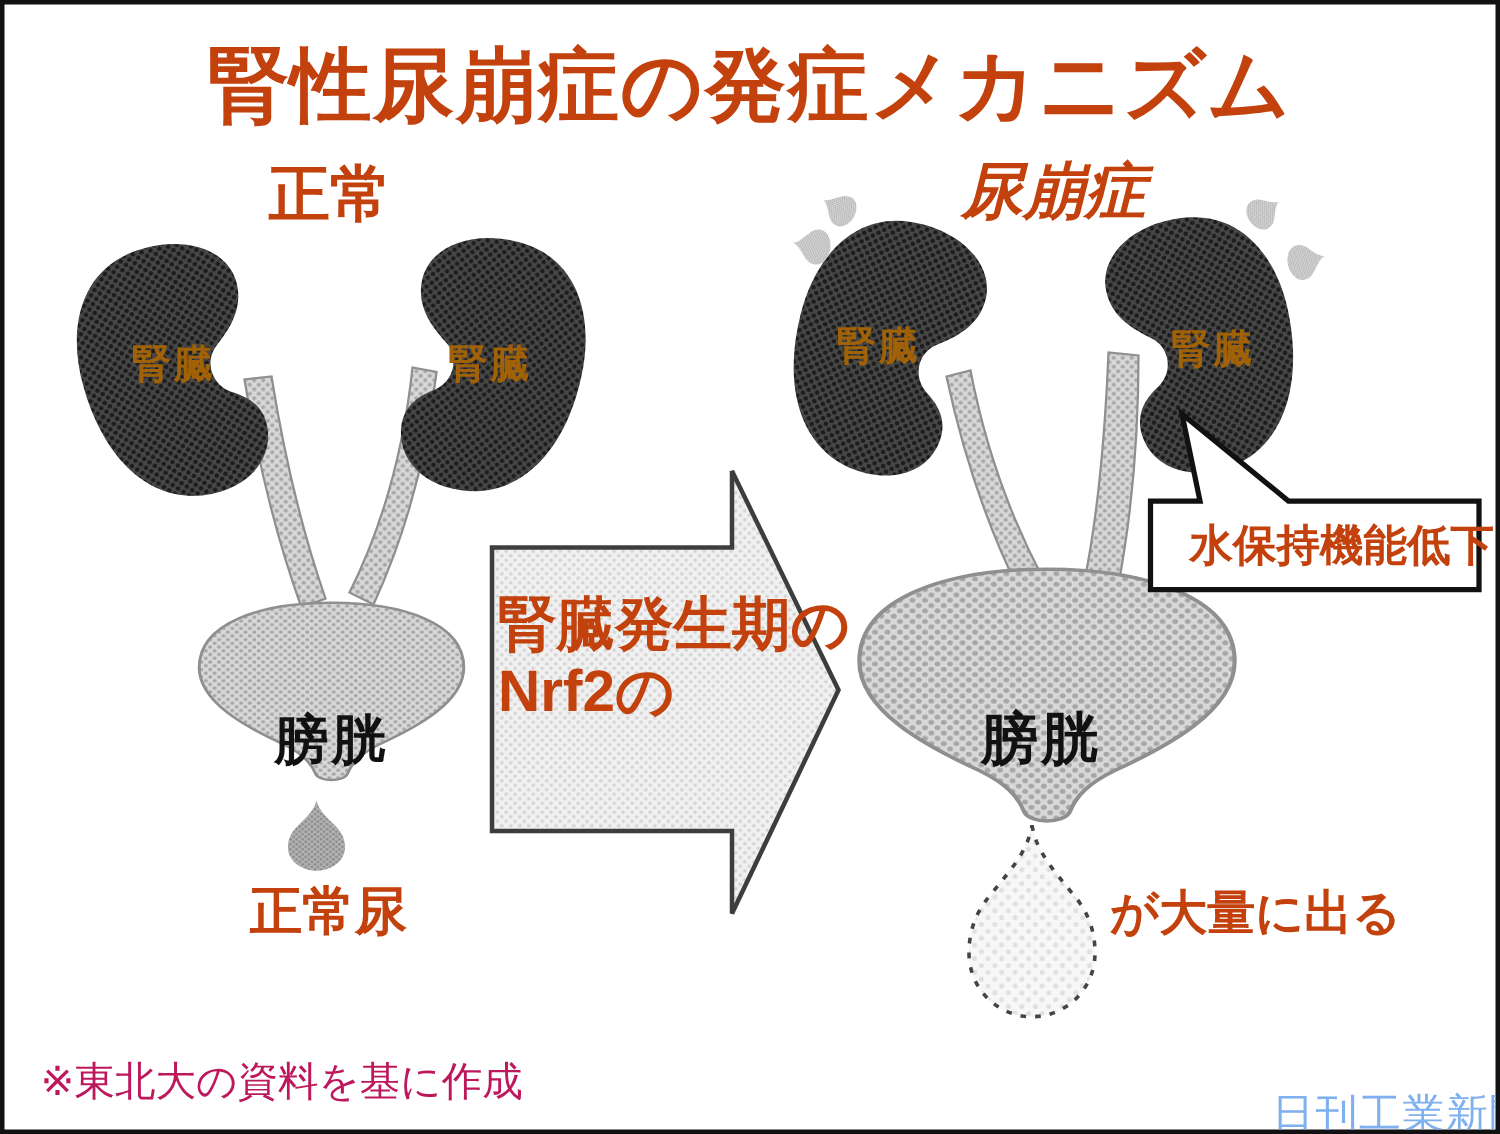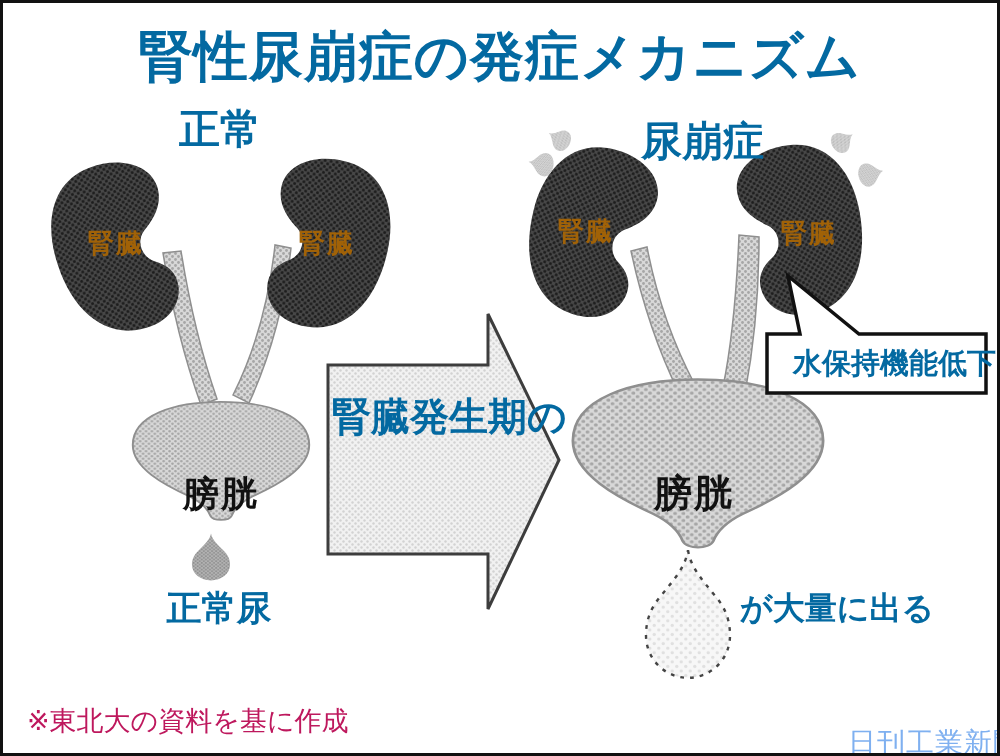--- a/index.html
+++ b/index.html
@@ -6,29 +6,29 @@
   .page{
     position:relative;
     width:1000px;height:756px;
     box-sizing:border-box;
     background:#ffffff;
     border:3px solid #111;
     overflow:hidden;
     font-family:"Liberation Sans","DejaVu Sans",sans-serif;
   }
   .page svg{position:absolute;left:0;top:0;}
-  .txt{position:absolute;white-space:nowrap;color:#0369a1;}
+  .txt{position:absolute;white-space:nowrap;color:#c2410c;}
   .title{
     left:0;top:18px;width:100%;
     text-align:center;
     font-size:54px;font-weight:800;letter-spacing:1px;
   }
   .sec-label{font-size:41px;font-weight:800;}
   .lbl-normal{left:176px;top:99px;}
-  .lbl-disease{left:638px;top:111px;}
+  .lbl-disease{left:638px;top:97px;font-style:italic;}
   .kidney-label{
     font-size:26px;font-weight:700;color:#a16207;
     letter-spacing:2px;
     transform:translate(-50%,-50%);
   }
   .bladder-label{
     font-size:36px;font-weight:600;color:#111;
     letter-spacing:2px;
     transform:translate(-50%,-50%);
     margin-top:40px;
@@ -142,20 +142,21 @@
   <div class="txt kidney-label" style="left:583px;top:228px;">腎臓</div>
   <div class="txt kidney-label" style="left:806px;top:230px;">腎臓</div>
 
   <div class="txt bladder-label" style="left:218px;top:451px;">膀胱</div>
   <div class="txt bladder-label" style="left:691px;top:450px;font-size:38px;">膀胱</div>
 
   <div class="txt urine-normal">正常尿</div>
 
   <div class="txt arrow-text">
     <div>腎臓発生期の</div>
+    <div>Nrf2の</div>
   </div>
 
   <div class="txt callout-text">水保持機能低下</div>
 
   <div class="txt dilute-text">
     <div>が大量に出る</div>
   </div>
 
   <div class="txt footer-note">※東北大の資料を基に作成</div>
   <div class="txt watermark">日刊工業新聞</div>

